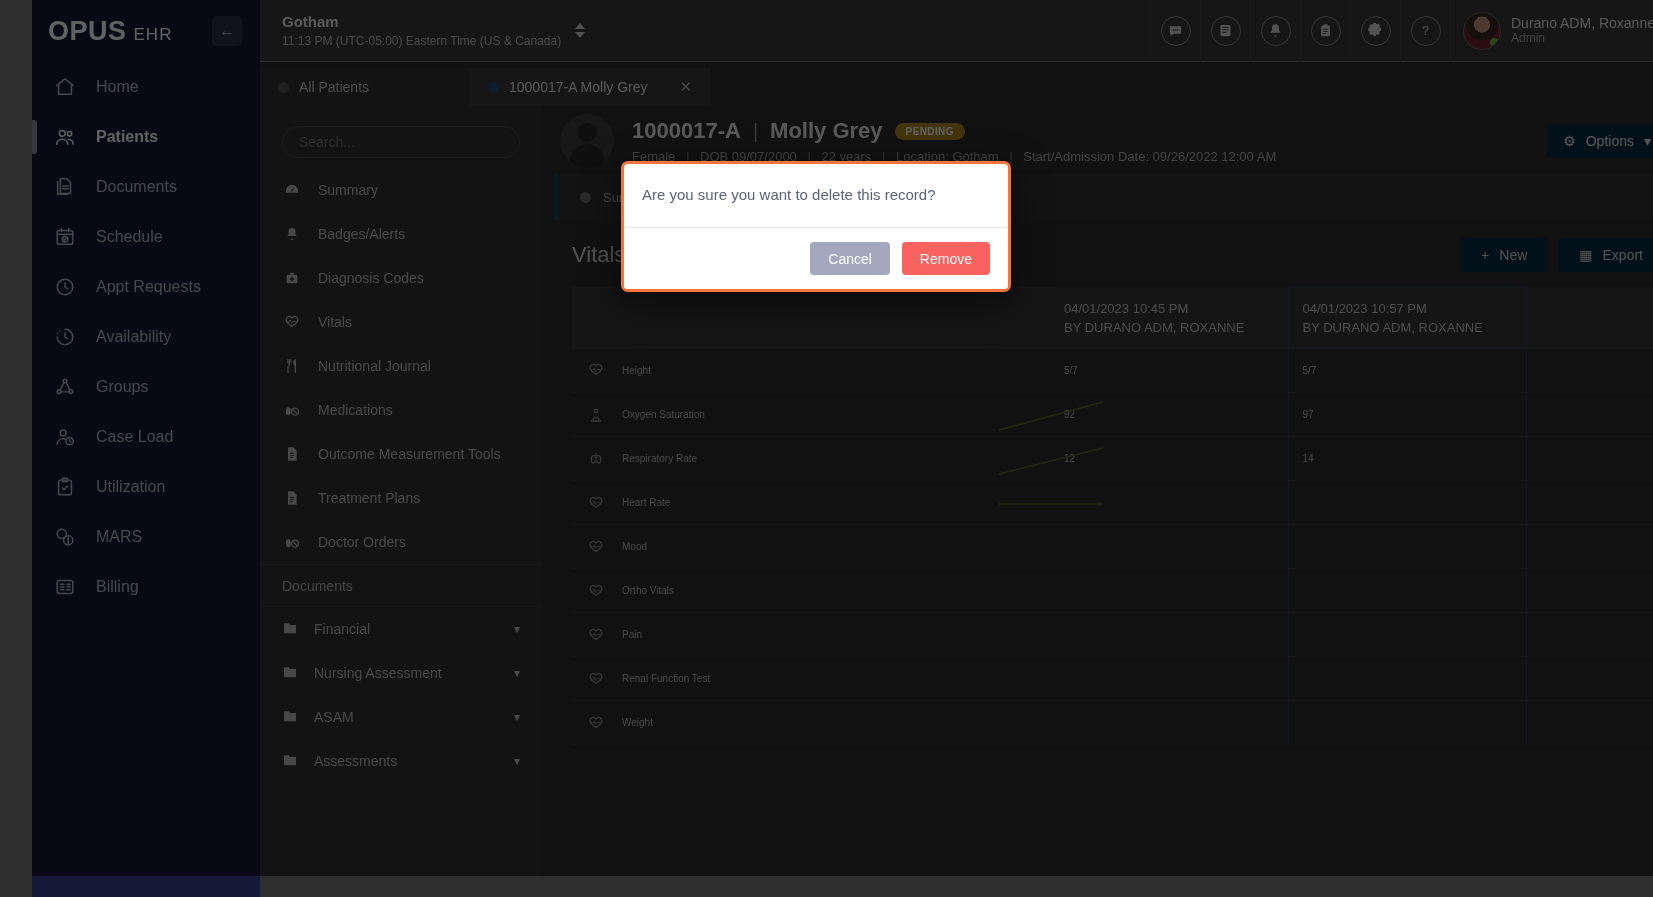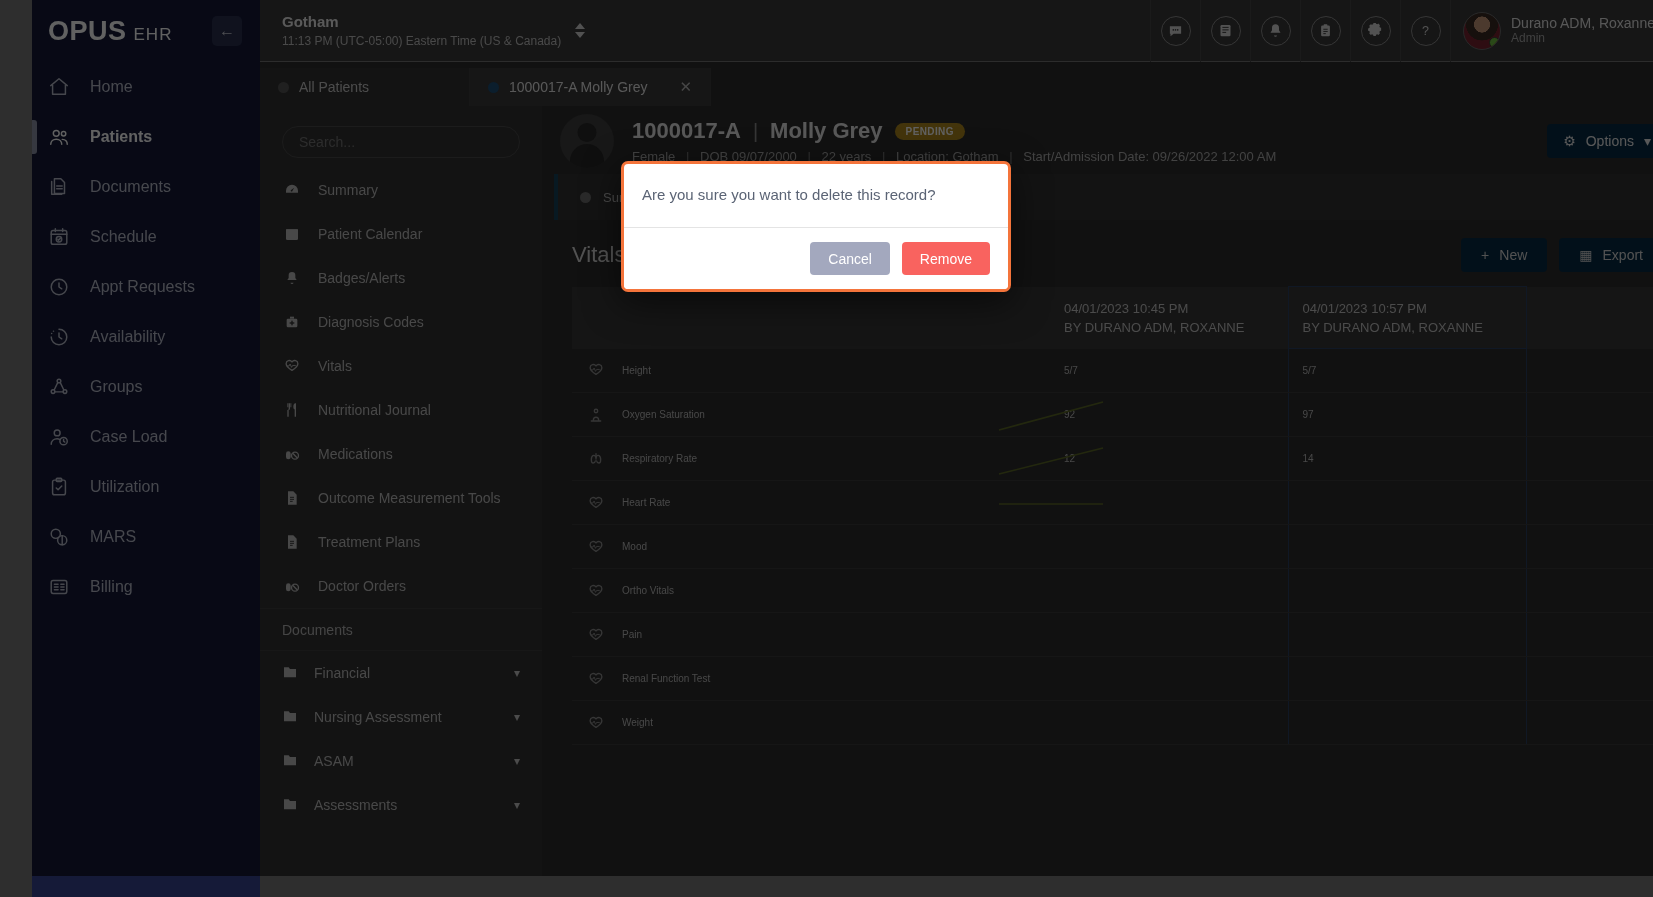--- a/index.html
+++ b/index.html
@@ -24,21 +24,21 @@
   .logo-text { font-size: 27px; font-weight: bold; color: #ffffff; letter-spacing: 0.5px; display:flex; align-items:baseline; }
   .logo-ehr { font-size: 17px; font-weight: 400; margin-left: 7px; letter-spacing: 1px; }
   #collapse-btn {
     position: absolute; right: 18px; top: 16px;
     width: 30px; height: 30px; border-radius: 5px;
     background: #2a3050; color: #c9cbd6;
     display: flex; align-items: center; justify-content: center;
     font-size: 16px; cursor: pointer; border: none;
   }
   .rail-item {
-    display: flex; align-items: center; height: 50px; padding-left: 14px;
+    display: flex; align-items: center; height: 50px; padding-left: 20px;
     color: #b9bccb; font-size: 16px; cursor: pointer; position: relative;
     gap: 18px;
   }
   .rail-item .ric { width: 26px; display: flex; justify-content: center; align-items: center; }
   .rail-item.active { color: #ffffff; font-weight: bold; }
   .rail-item.active::before {
     content: ""; position: absolute; left: 0; top: 8px; bottom: 8px; width: 5px;
     background: #8e94a8; border-radius: 0 3px 3px 0;
   }
   .rail-item svg { stroke: #b9bccb; fill: none; stroke-width: 1.6; }
@@ -430,29 +430,20 @@
   <aside id="chartnav">
     <input id="chart-search" type="text" placeholder="Search..." style="">
     <div id="cnav-items">
         <div class="cnav-item">
           <span class="cic">
             <svg xmlns="http://www.w3.org/2000/svg" width="16" height="16" viewBox="0 0 24 24" fill="#bdbdbd">
               <path d="M12 4a9 9 0 00-9 9v3h18v-3a9 9 0 00-9-9zm3.3 4.8l-2.4 4.1a1.4 1.4 0 11-1.6-1.4l4-2.7z"></path>
             </svg>
           </span>
           <span>Summary</span>
-        </div>
-        <div class="cnav-item">
-          <span class="cic">
-            <svg xmlns="http://www.w3.org/2000/svg" width="16" height="16" viewBox="0 0 24 24" fill="#bdbdbd">
-              <rect x="3" y="5" width="18" height="16" rx="2"></rect>
-              <rect x="3" y="5" width="18" height="4"></rect>
-            </svg>
-          </span>
-          <span>Patient Calendar</span>
         </div>
         <div class="cnav-item">
           <span class="cic">
             <svg xmlns="http://www.w3.org/2000/svg" width="16" height="16" viewBox="0 0 24 24" fill="#bdbdbd">
               <path d="M12 3a5 5 0 00-5 5v4l-2 3h14l-2-3V8a5 5 0 00-5-5zm0 18a2.4 2.4 0 002.3-2H9.7A2.4 2.4 0 0012 21z"></path>
             </svg>
           </span>
           <span>Badges/Alerts</span>
         </div>
         <div class="cnav-item">

